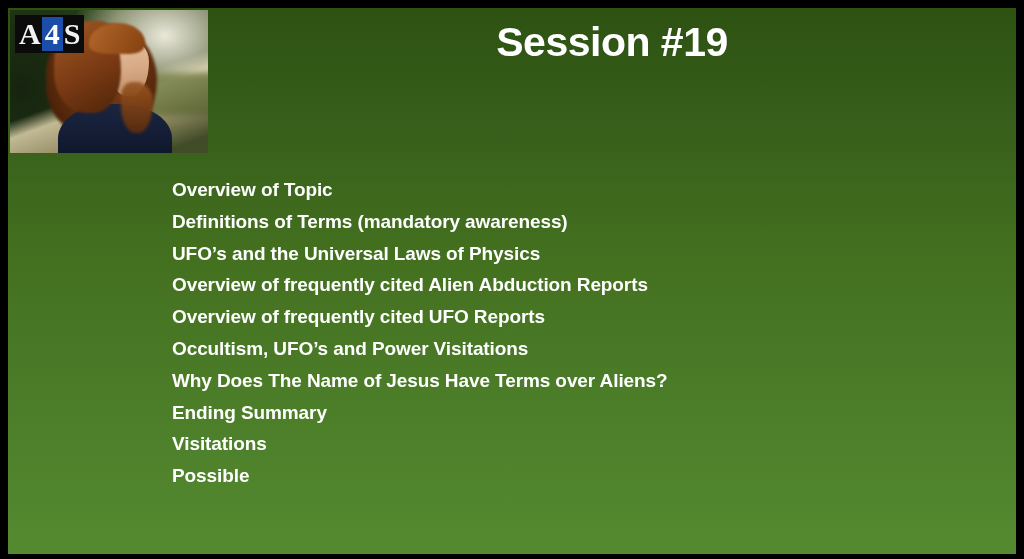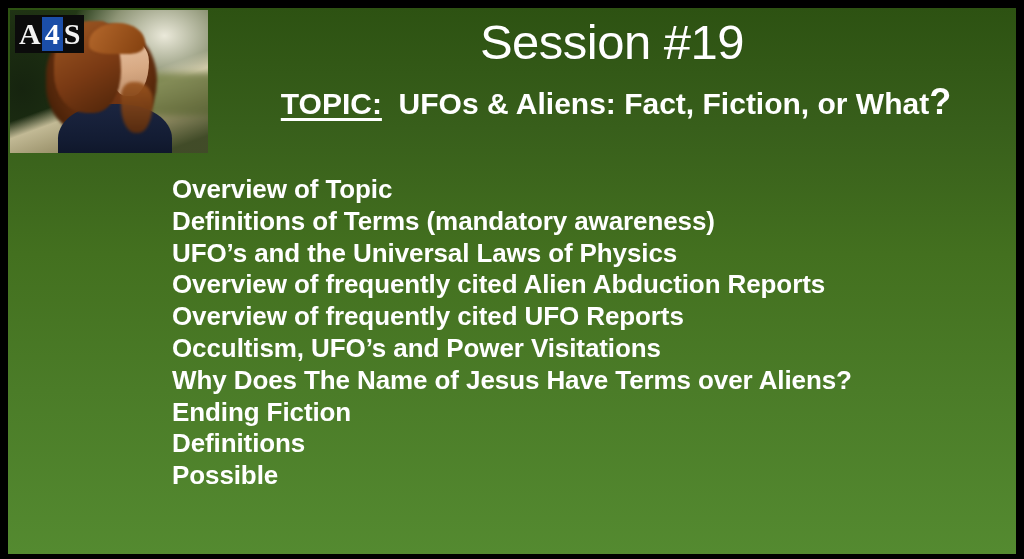--- a/index.html
+++ b/index.html
@@ -156,22 +156,22 @@
   .header {
     position: absolute;
     left: 206px;
     top: 0;
     right: 6px;
   }
 
   .session-title {
     text-align: center;
     color: #ffffff;
-    font-weight: normal;
-    font-size: 49px;
+    font-weight: bold;
+    font-size: 41px;
     line-height: 62px;
     padding-top: 3px;
     letter-spacing: -0.5px;
     text-shadow: 0 0 1px rgba(0,0,0,.25);
   }
 
   .topic-line {
     text-align: center;
     color: #ffffff;
     font-weight: bold;
@@ -188,21 +188,21 @@
   
   .agenda {
     position: absolute;
     left: 164px;
     top: 166px;
     right: 10px;
   }
   .agenda-item {
     color: #ffffff;
     font-weight: bold;
-    font-size: 26px;
+    font-size: 19px;
     line-height: 31.8px;
     white-space: nowrap;
     letter-spacing: -0.1px;
   }
 </style>
 </head>
 <body>
 
 <div class="slide">
   <div class="slide-canvas">
@@ -219,32 +219,29 @@
 
       <div class="logo">
         <span class="logo-letter">A</span>
         <span class="logo-letter boxed">4</span>
         <span class="logo-letter">S</span>
       </div>
     </div>
 
     <div class="header">
       <div class="session-title">Session #19</div>
-      <div class="topic-line">
-        <span class="topic-label">TOPIC:</span><span>&nbsp;&nbsp;</span><span class="topic-rest">UFOs &amp; Aliens:  Fact, Fiction, or What</span><span class="topic-qmark">?</span>
-      </div>
     </div>
 
     <div class="agenda">
       <div class="agenda-item">Overview of Topic</div>
       <div class="agenda-item">Definitions of Terms (mandatory awareness)</div>
       <div class="agenda-item">UFO’s and the Universal Laws of Physics</div>
       <div class="agenda-item">Overview of frequently cited Alien Abduction Reports</div>
       <div class="agenda-item">Overview of frequently cited UFO Reports</div>
       <div class="agenda-item">Occultism, UFO’s and Power Visitations</div>
       <div class="agenda-item">Why Does The Name of Jesus Have Terms over Aliens?</div>
-      <div class="agenda-item">Ending Fiction</div>
-      <div class="agenda-item">Definitions</div>
+      <div class="agenda-item">Ending Summary</div>
+      <div class="agenda-item">Visitations</div>
       <div class="agenda-item">Possible</div>
     </div>
 
   </div>
 </div>
 
 </body></html>

